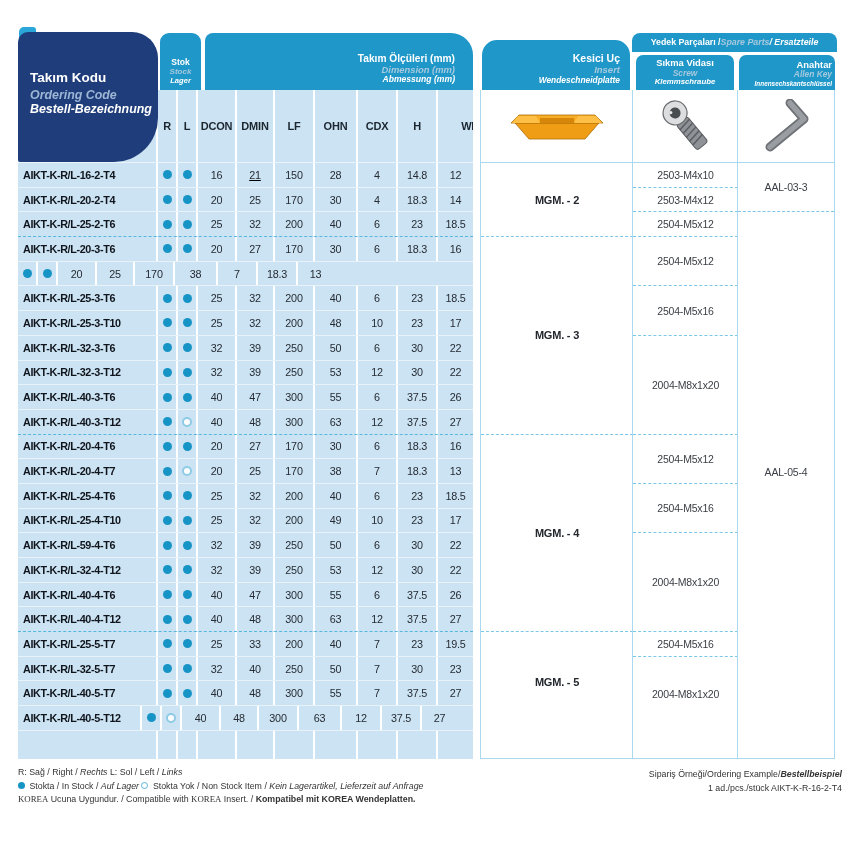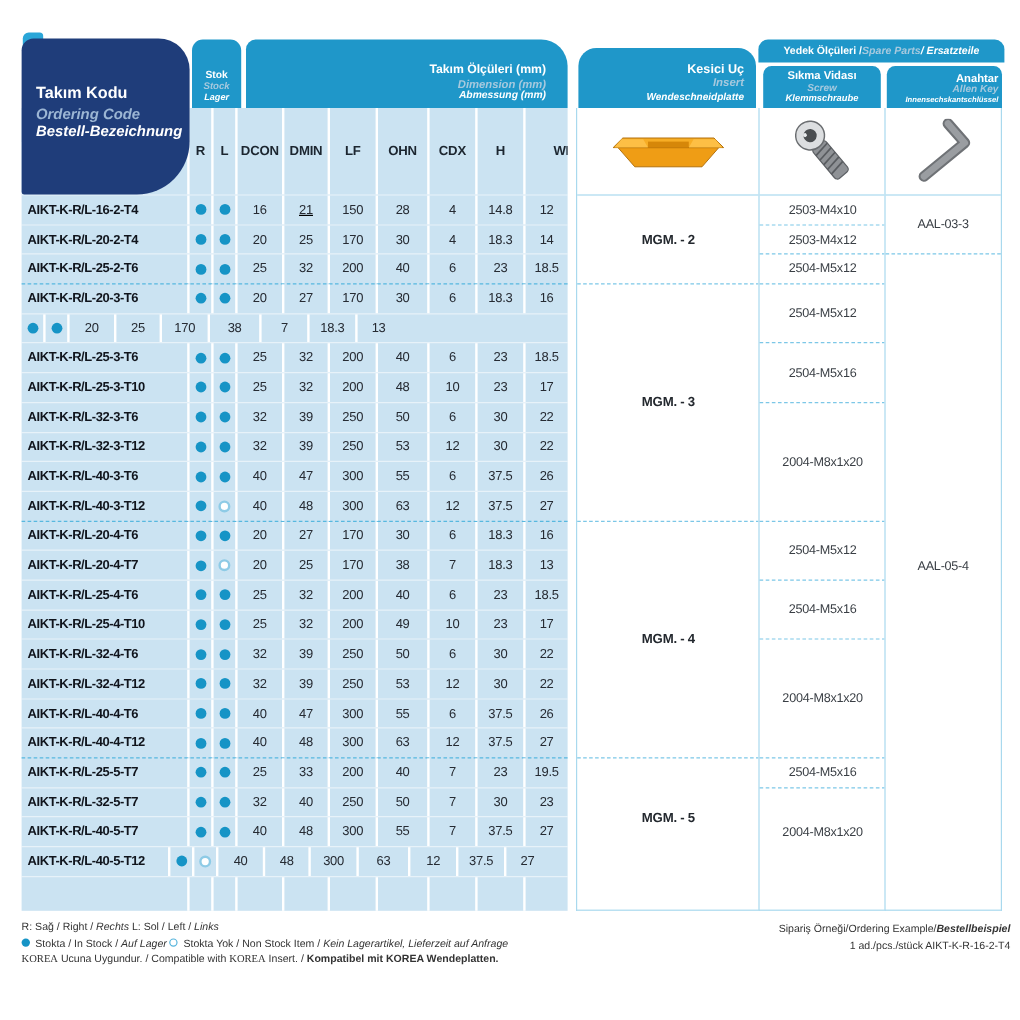--- a/index.html
+++ b/index.html
@@ -110,21 +110,21 @@
     <div class="h1">Takım Ölçüleri (mm)</div>
     <div class="h2">Dimension (mm)</div>
     <div class="h3">Abmessung (mm)</div>
   </div>
   <div id="kesici-box" class="abs teal hbox">
     <div class="h1">Kesici Uç</div>
     <div class="h2">Insert</div>
     <div class="h3">Wendeschneidplatte</div>
   </div>
   <div id="yedek-strip" class="abs teal">
-    <span class="h1">Yedek Ölçüleri / </span>
+    <span class="h1">Yedek Parçaları / </span>
     <span class="h2">Spare Parts</span>
     <span class="h3"> / Ersatzteile</span>
   </div>
   <div id="sikma-box" class="abs teal hbox">
     <div class="h1">Sıkma Vidası</div>
     <div class="h2">Screw</div>
     <div class="h3">Klemmschraube</div>
   </div>
   <div id="anahtar-box" class="abs teal hbox">
     <div class="h1">Anahtar</div>
@@ -636,21 +636,21 @@
           </div>
           <div class="cell" style="width: 40px;">
             <span class="val">23</span>
           </div>
           <div class="cell nocb" style="width: 35px;">
             <span class="val">17</span>
           </div>
         </div>
         <div class="frow trow" style="height: 24.7px;">
           <div class="cell codec" style="width: 140px;">
-            <span class="codet">AIKT-K-R/L-32-4-T6</span>
+            <span class="codet">AIKT-K-R/L-59-4-T6</span>
           </div>
           <div class="cell" style="width: 20px;">
             <span class="dot"></span>
           </div>
           <div class="cell" style="width: 20px;">
             <span class="dot"></span>
           </div>
           <div class="cell" style="width: 39px;">
             <span class="val">32</span>
           </div>

